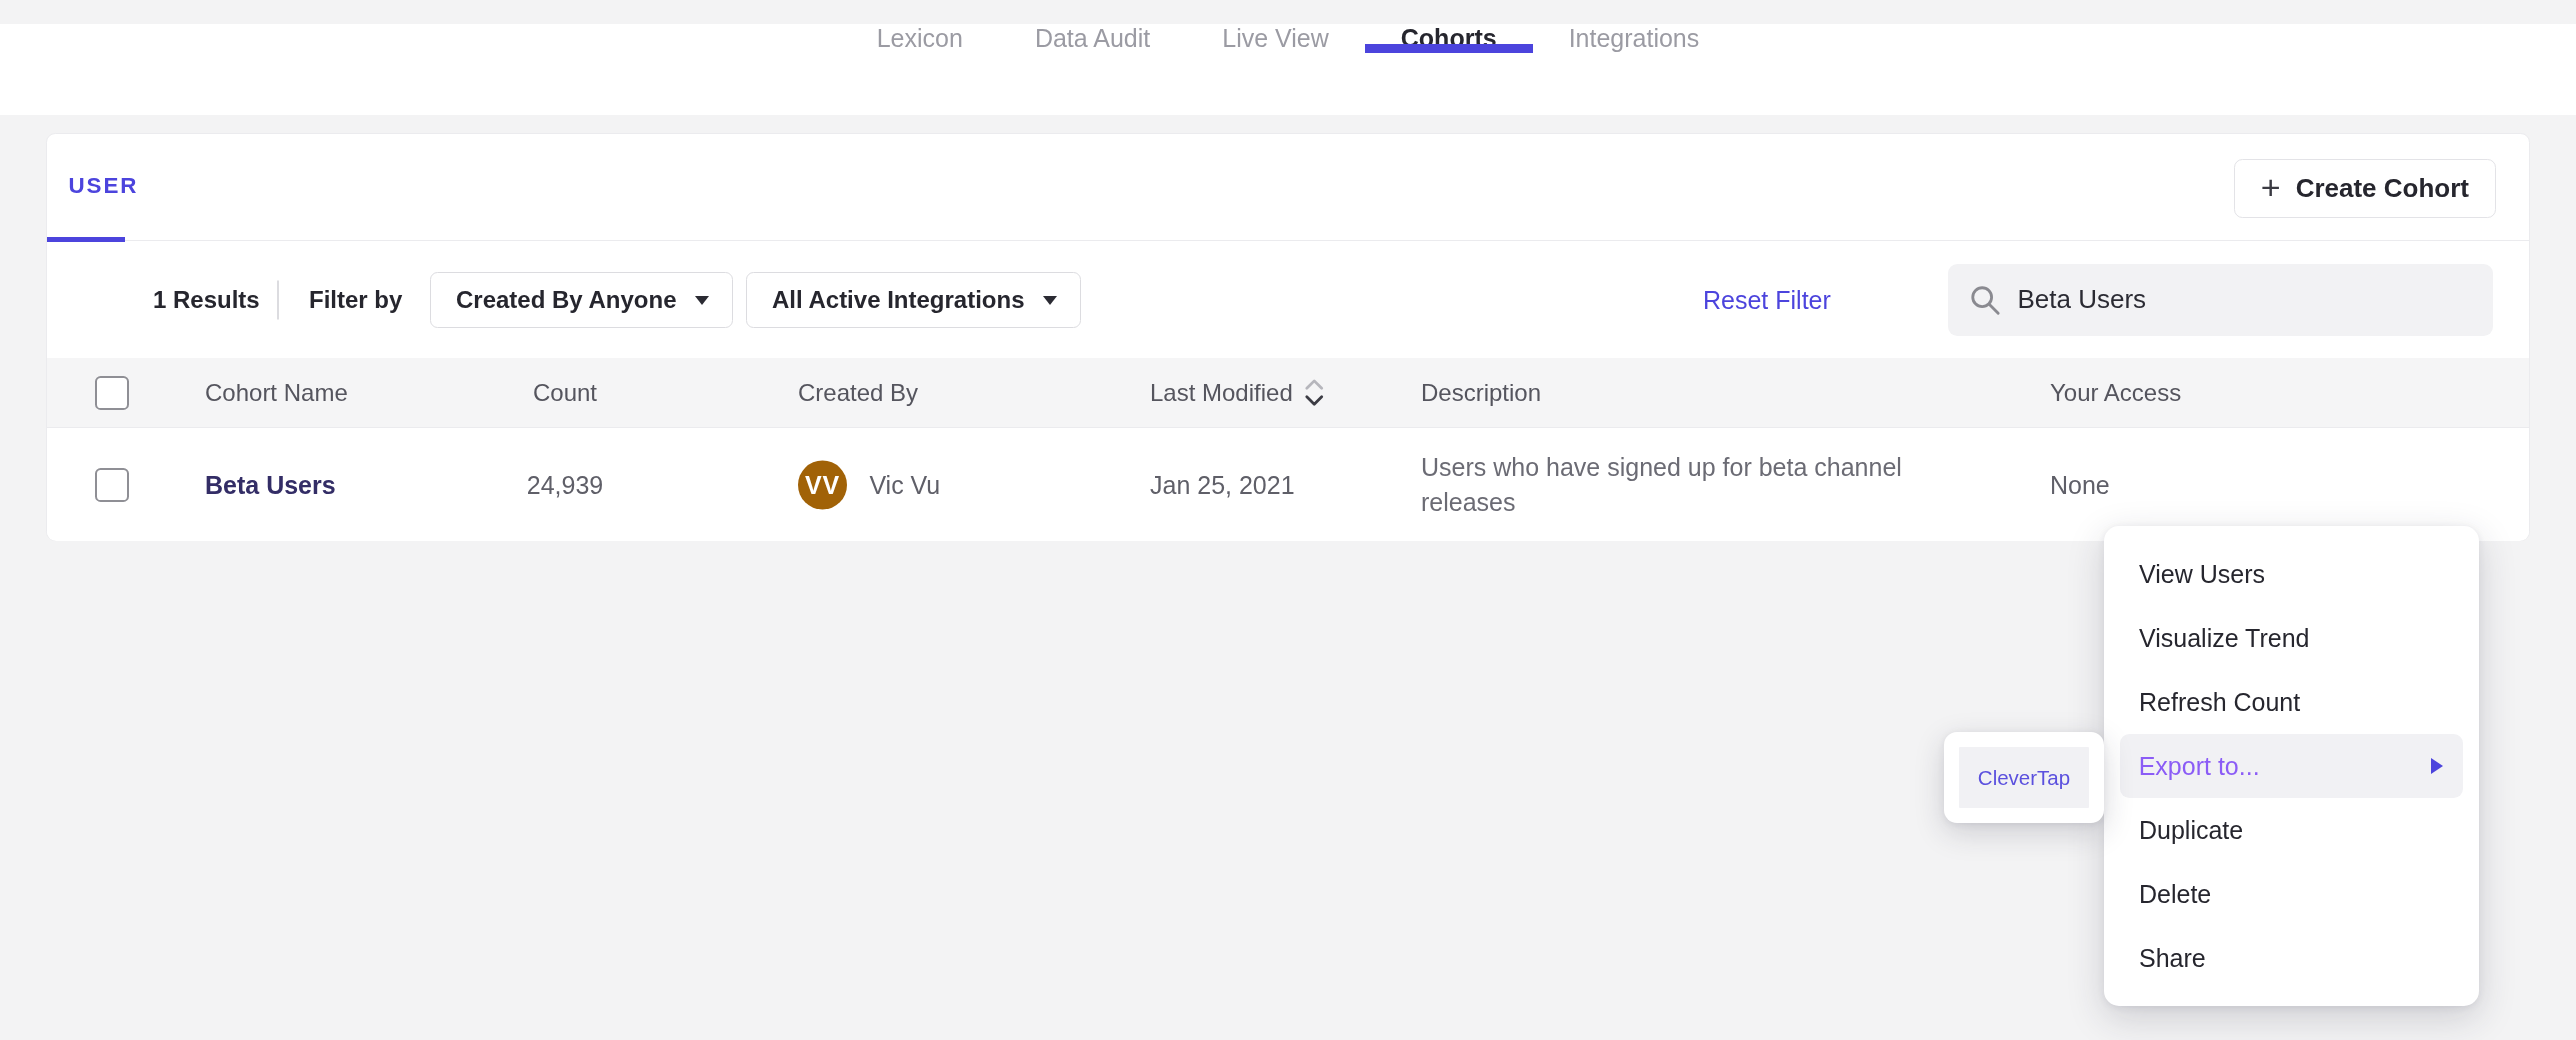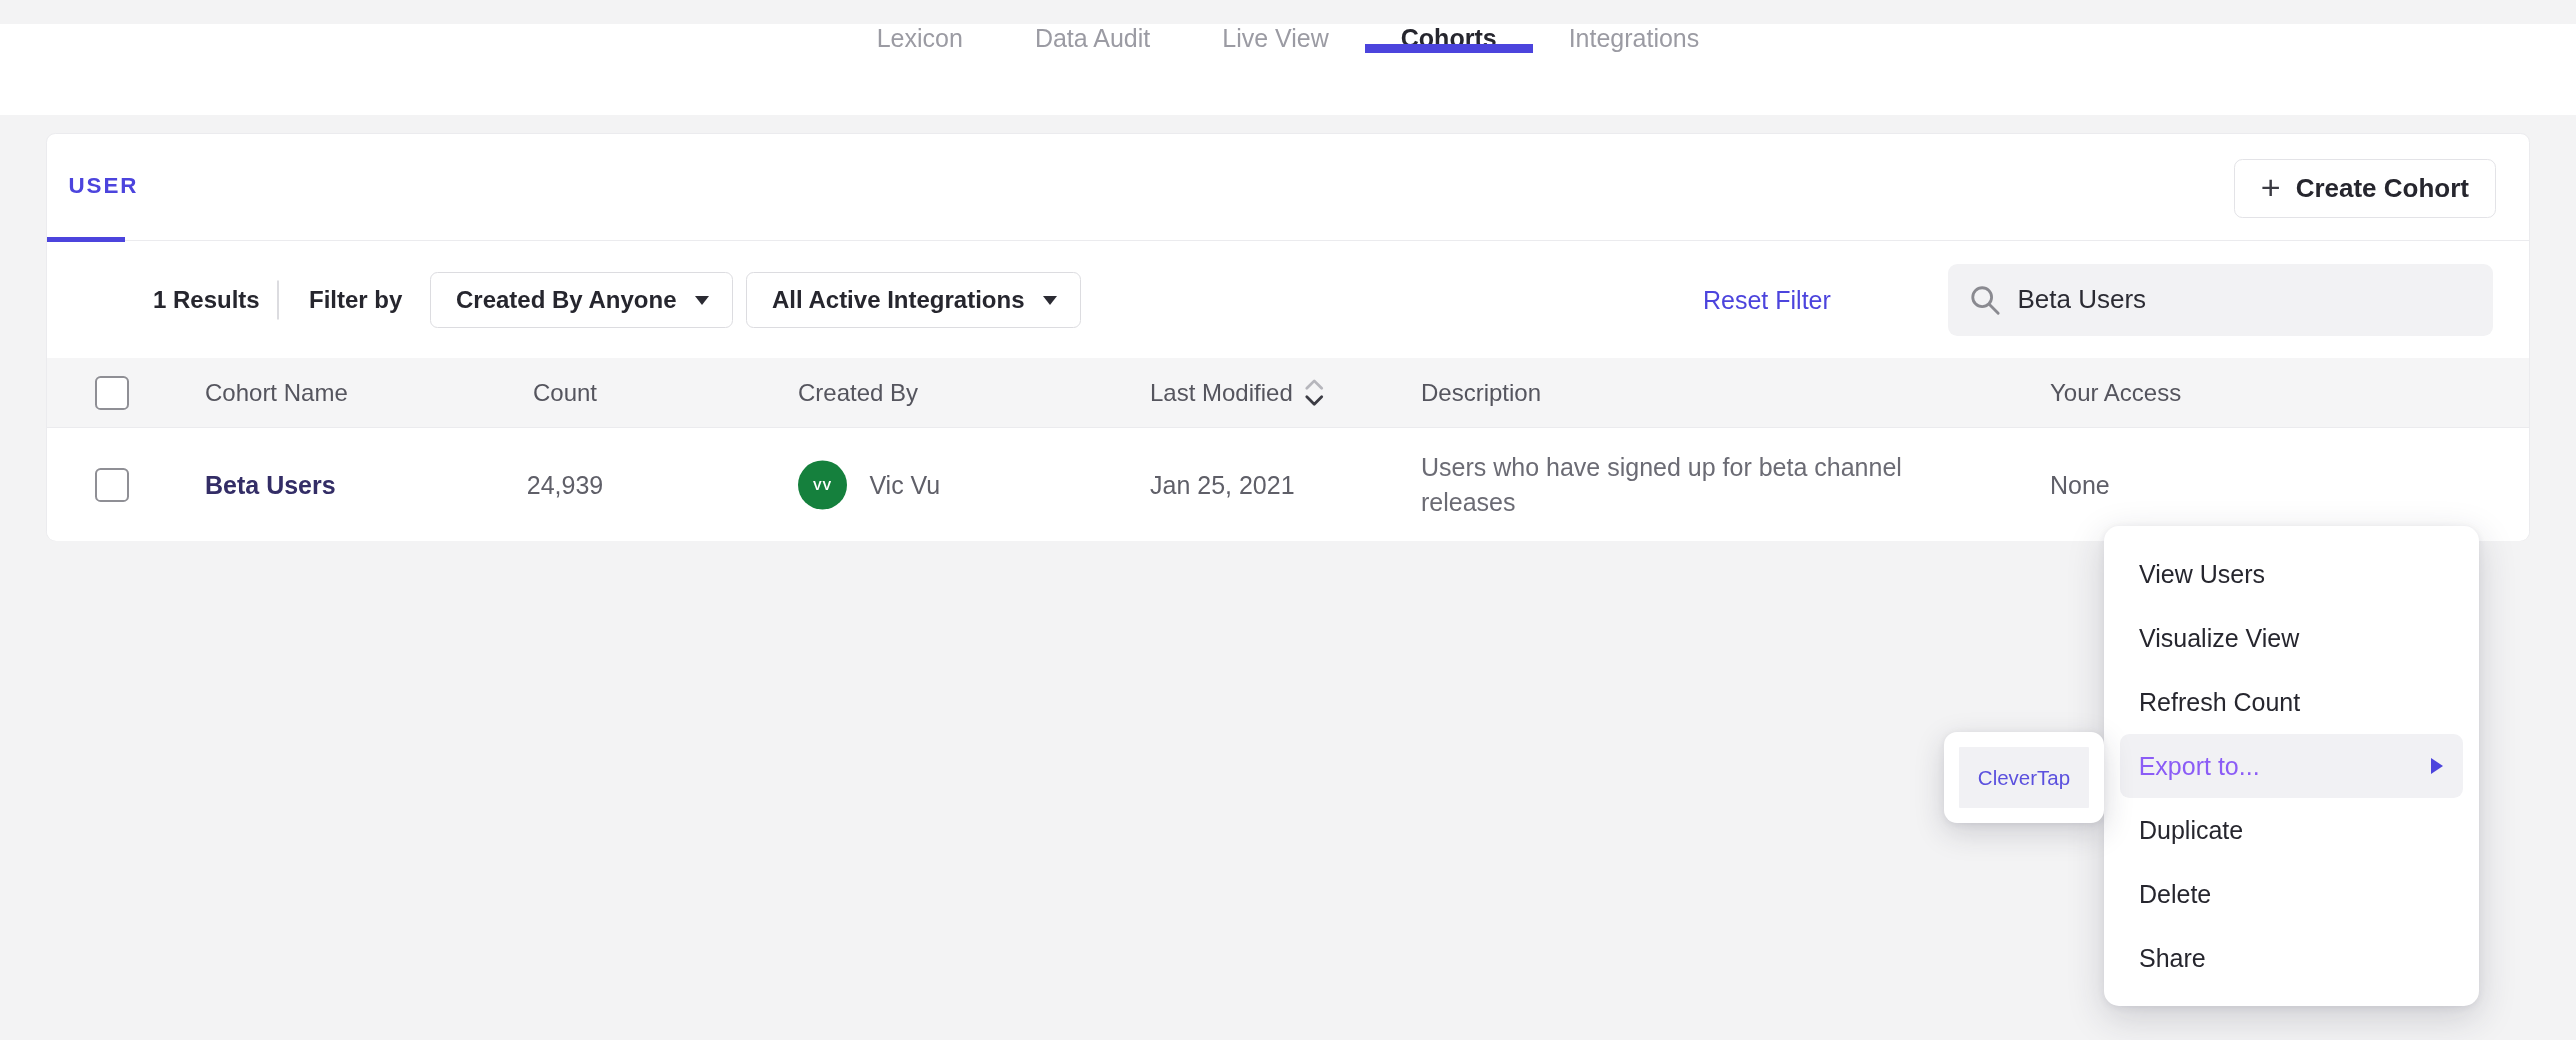--- a/index.html
+++ b/index.html
@@ -100,23 +100,23 @@
   .col-desc{left:1374px;}
   .col-access{left:2003px;}
   .checkbox{
     width:34px;height:34px;background:#fff;border:2.8px solid #8f8f95;border-radius:5.6px;cursor:pointer;
   }
   .sort-wrap{display:inline-flex;align-items:center;gap:11.2px;cursor:pointer;}
   .cohort-link{font-size:25px;font-weight:700;color:#332d66;cursor:pointer;}
   .cell-gray{color:var(--gray);font-size:25px;}
   .creator{display:flex;align-items:center;gap:22.4px;}
   .avatar{
-    width:49px;height:49px;border-radius:50%;background:#15803d;
+    width:49px;height:49px;border-radius:50%;background:#a16207;
     display:flex;align-items:center;justify-content:center;
-    color:#fff;font-size:13px;font-weight:700;letter-spacing:0.9px;
+    color:#fff;font-size:25px;font-weight:700;letter-spacing:0.9px;
   }
   .desc-text{width:542px;line-height:35px;color:#6b6b74;font-size:25px;}
   .dots-btn{
     position:absolute;left:2359px;top:322px;width:71px;height:67px;
     background:#d9d6f3;border:0.9px solid #c9c5ee;border-radius:9.3px;
     display:flex;align-items:center;justify-content:center;gap:5.6px;cursor:pointer;
   }
   .dot-ring{width:12px;height:12px;border:3.7px solid var(--accent);border-radius:50%;background:#fff;}
   
   .context-menu{
@@ -234,21 +234,21 @@
     <div class="dots-btn">
       <span class="dot-ring"></span>
       <span class="dot-ring"></span>
       <span class="dot-ring"></span>
     </div>
   </div>
 </div>
 
 <div class="context-menu">
   <div class="menu-item">View Users</div>
-  <div class="menu-item">Visualize View</div>
+  <div class="menu-item">Visualize Trend</div>
   <div class="menu-item">Refresh Count</div>
   <div class="menu-item highlight">
     <span>Export to...</span>
     <span class="submenu-arrow"></span>
   </div>
   <div class="menu-item">Duplicate</div>
   <div class="menu-item">Delete</div>
   <div class="menu-item">Share</div>
 </div>
 

